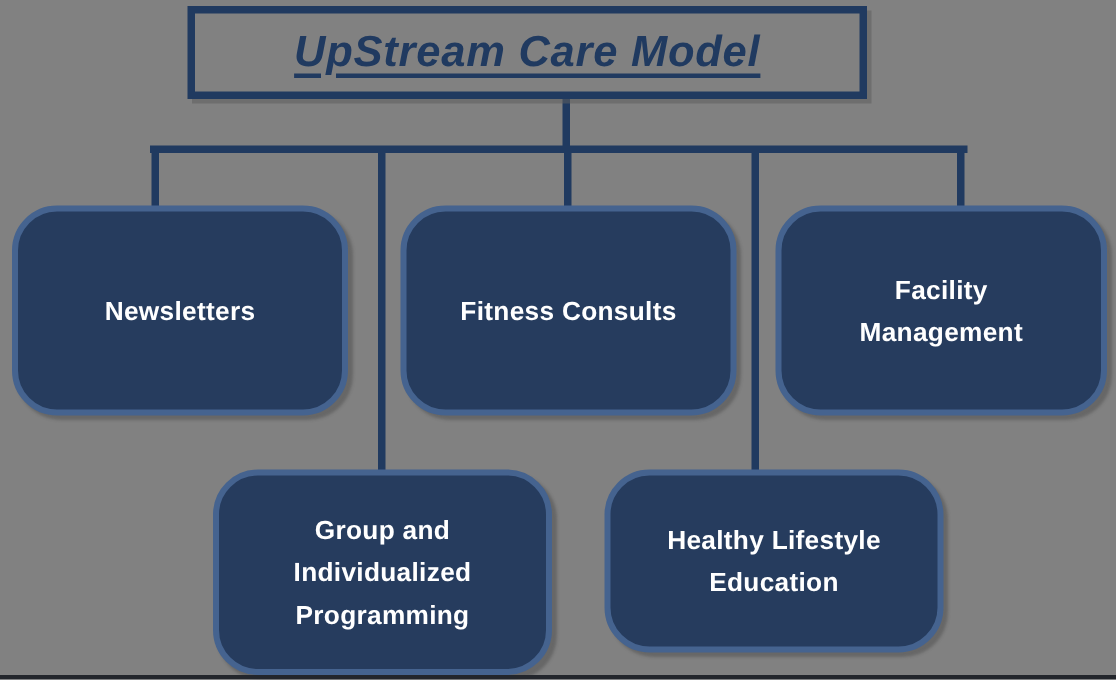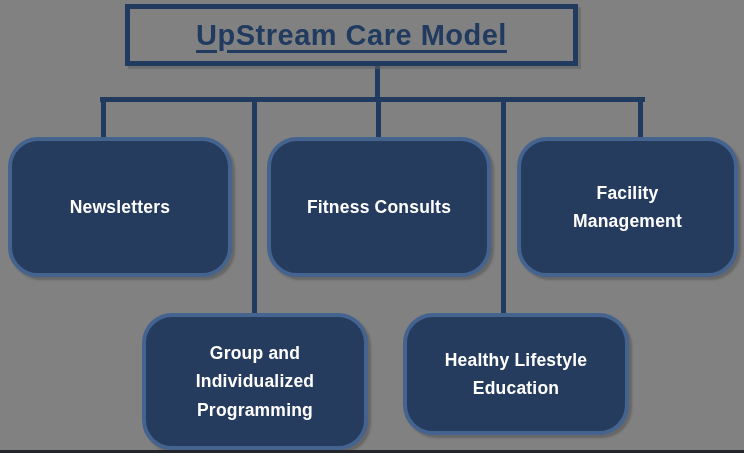--- a/index.html
+++ b/index.html
@@ -36,20 +36,21 @@
     border: 5px solid var(--connector, #203A60);
     display: flex;
     align-items: center;
     justify-content: center;
     box-shadow: 3px 3px 0 rgba(95,95,95,0.55);
   }
   .title-text {
     color: var(--title-color, #203A60);
     font-size: 29px;
     font-weight: bold;
+    font-style: italic;
     letter-spacing: 0.5px;
     text-decoration: underline;
     text-decoration-thickness: 3px;
     text-underline-offset: 5px;
     white-space: nowrap;
   }
 
   
   .node {
     position: absolute;

